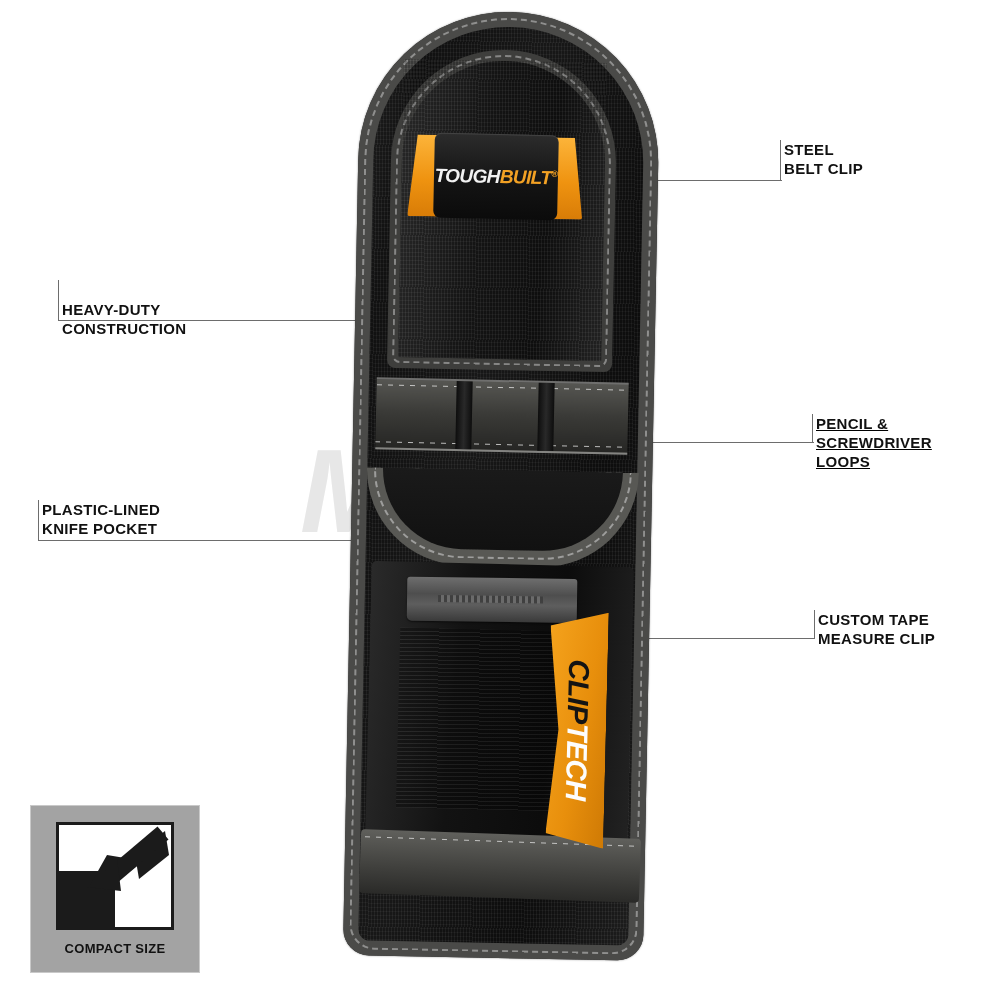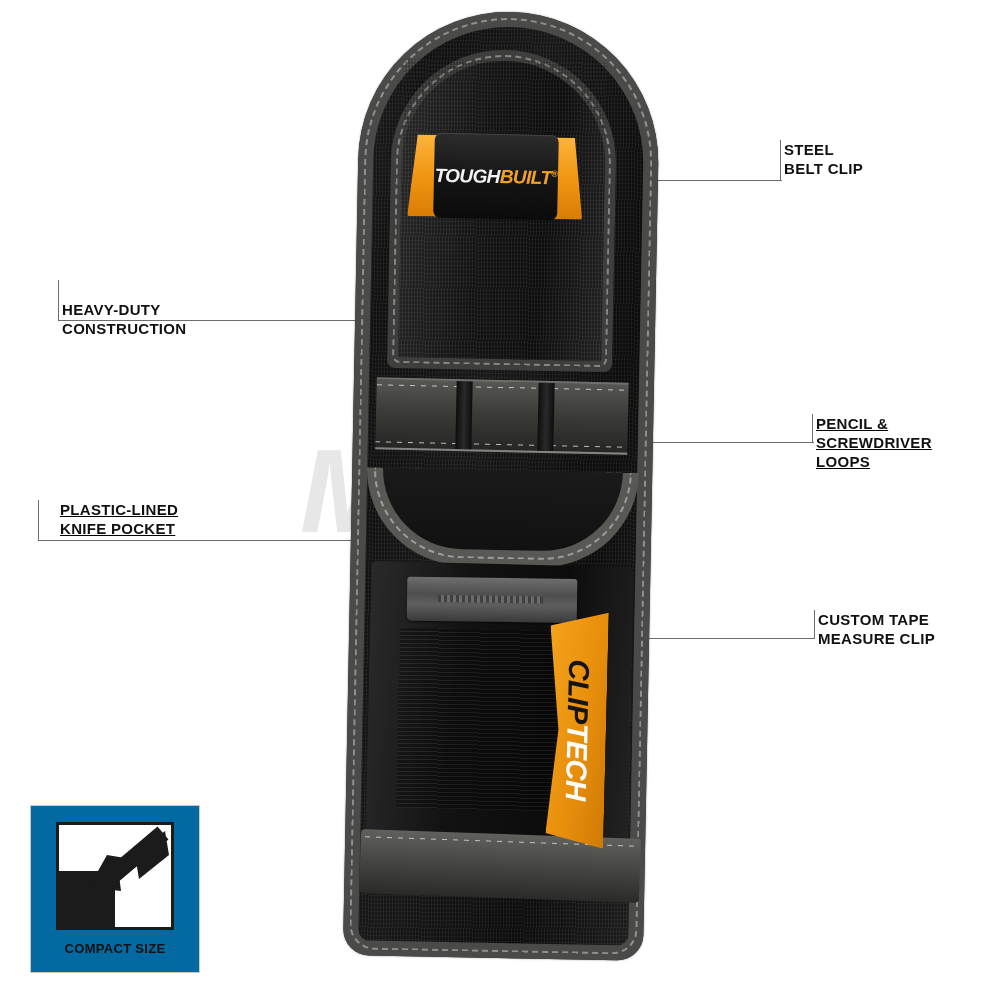--- a/index.html
+++ b/index.html
@@ -313,21 +313,21 @@
   }
 
   
   .compact-box {
     position: absolute;
     left: 30px;
     top: 805px;
     width: 170px;
     height: 168px;
     border: 1px solid #c9c9c9;
-    background: #0369a1;
+    background: #a3a3a3;
     z-index: 9;
     display: flex;
     flex-direction: column;
     align-items: center;
     justify-content: flex-start;
     padding-top: 16px;
   }
   .compact-icon {
     position: relative;
     width: 118px;
@@ -418,21 +418,21 @@
   <div class="lead-h" style="left:58px; top:320px; width:300px;"></div>
   <div class="lead-v" style="left:58px; top:280px; height:41px;"></div>
 
   <div class="callout" style="left:816px; top:414px;text-decoration:underline;">
     <div class="callout-text">PENCIL &amp; SCREWDRIVER
 LOOPS</div>
   </div>
   <div class="lead-h" style="left:618px; top:442px; width:196px;"></div>
   <div class="lead-v" style="left:812px; top:414px; height:29px;"></div>
 
-  <div class="callout" style="left:60px; top:500px;text-decoration:underline;">
+  <div class="callout" style="left:42px; top:500px;">
     <div class="callout-text">PLASTIC-LINED
 KNIFE POCKET</div>
   </div>
   <div class="lead-h" style="left:38px; top:540px; width:322px;"></div>
   <div class="lead-v" style="left:38px; top:500px; height:41px;"></div>
 
   <div class="callout" style="left:818px; top:610px;">
     <div class="callout-text">CUSTOM TAPE
 MEASURE CLIP</div>
   </div>

